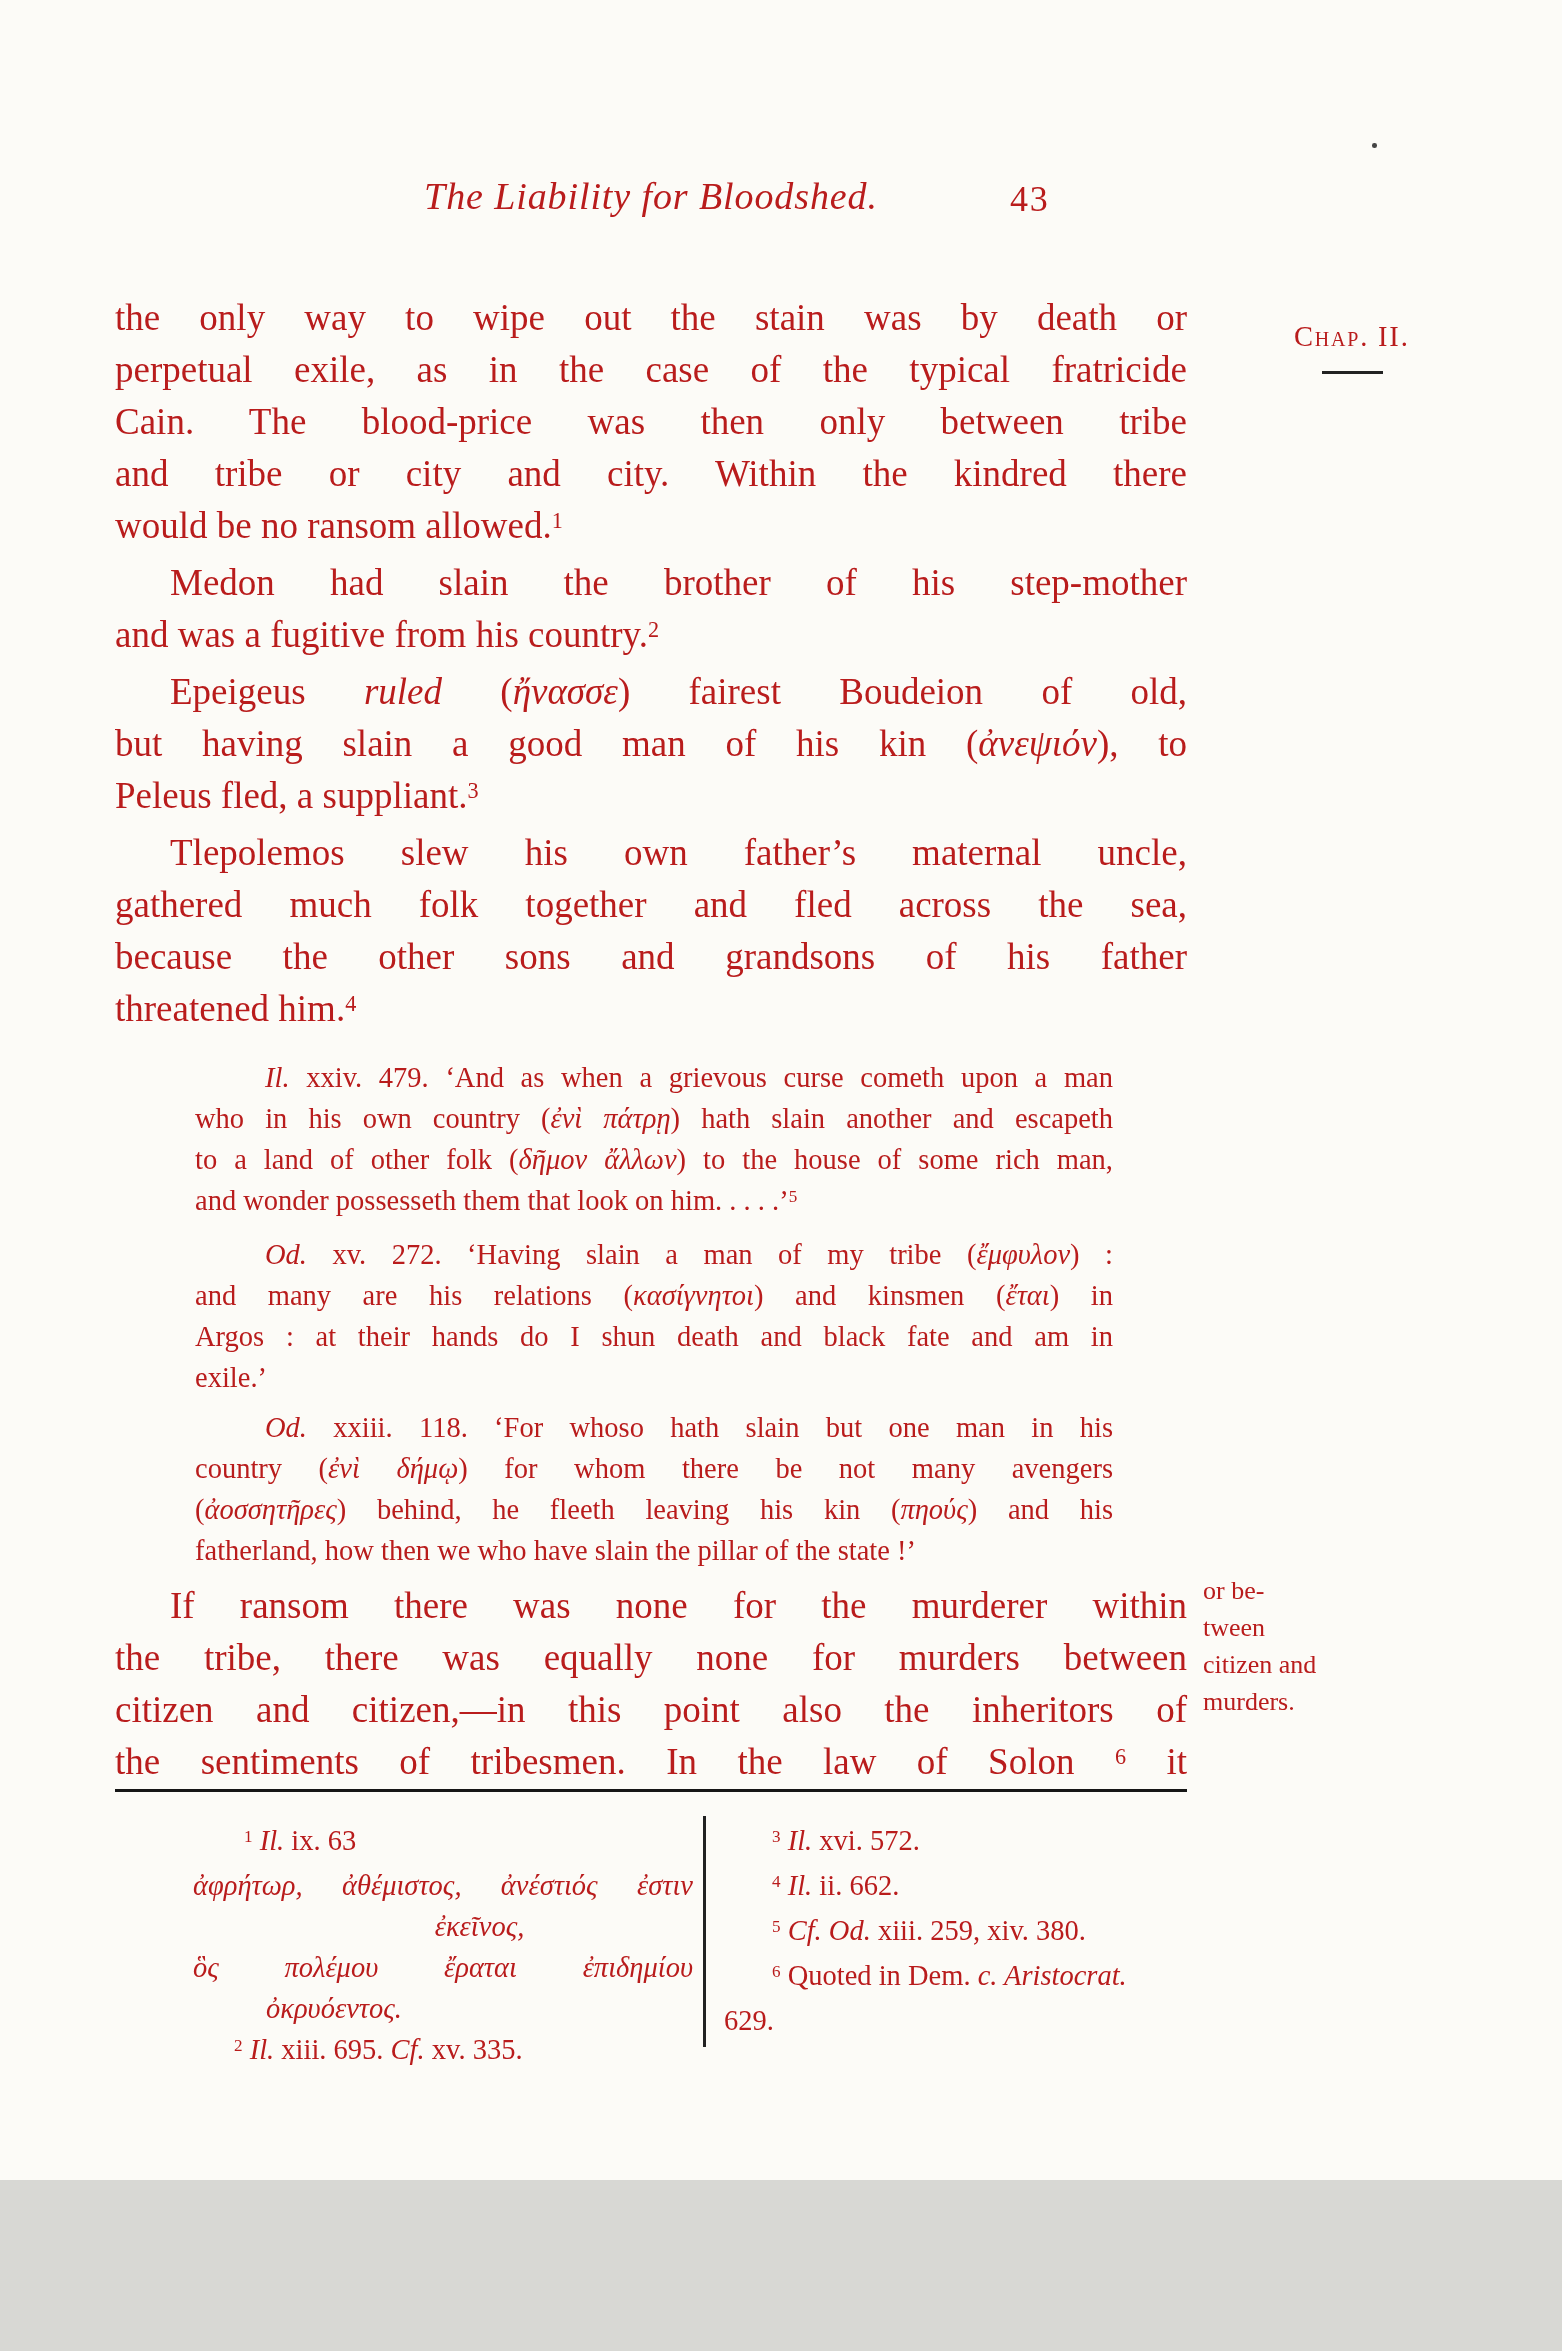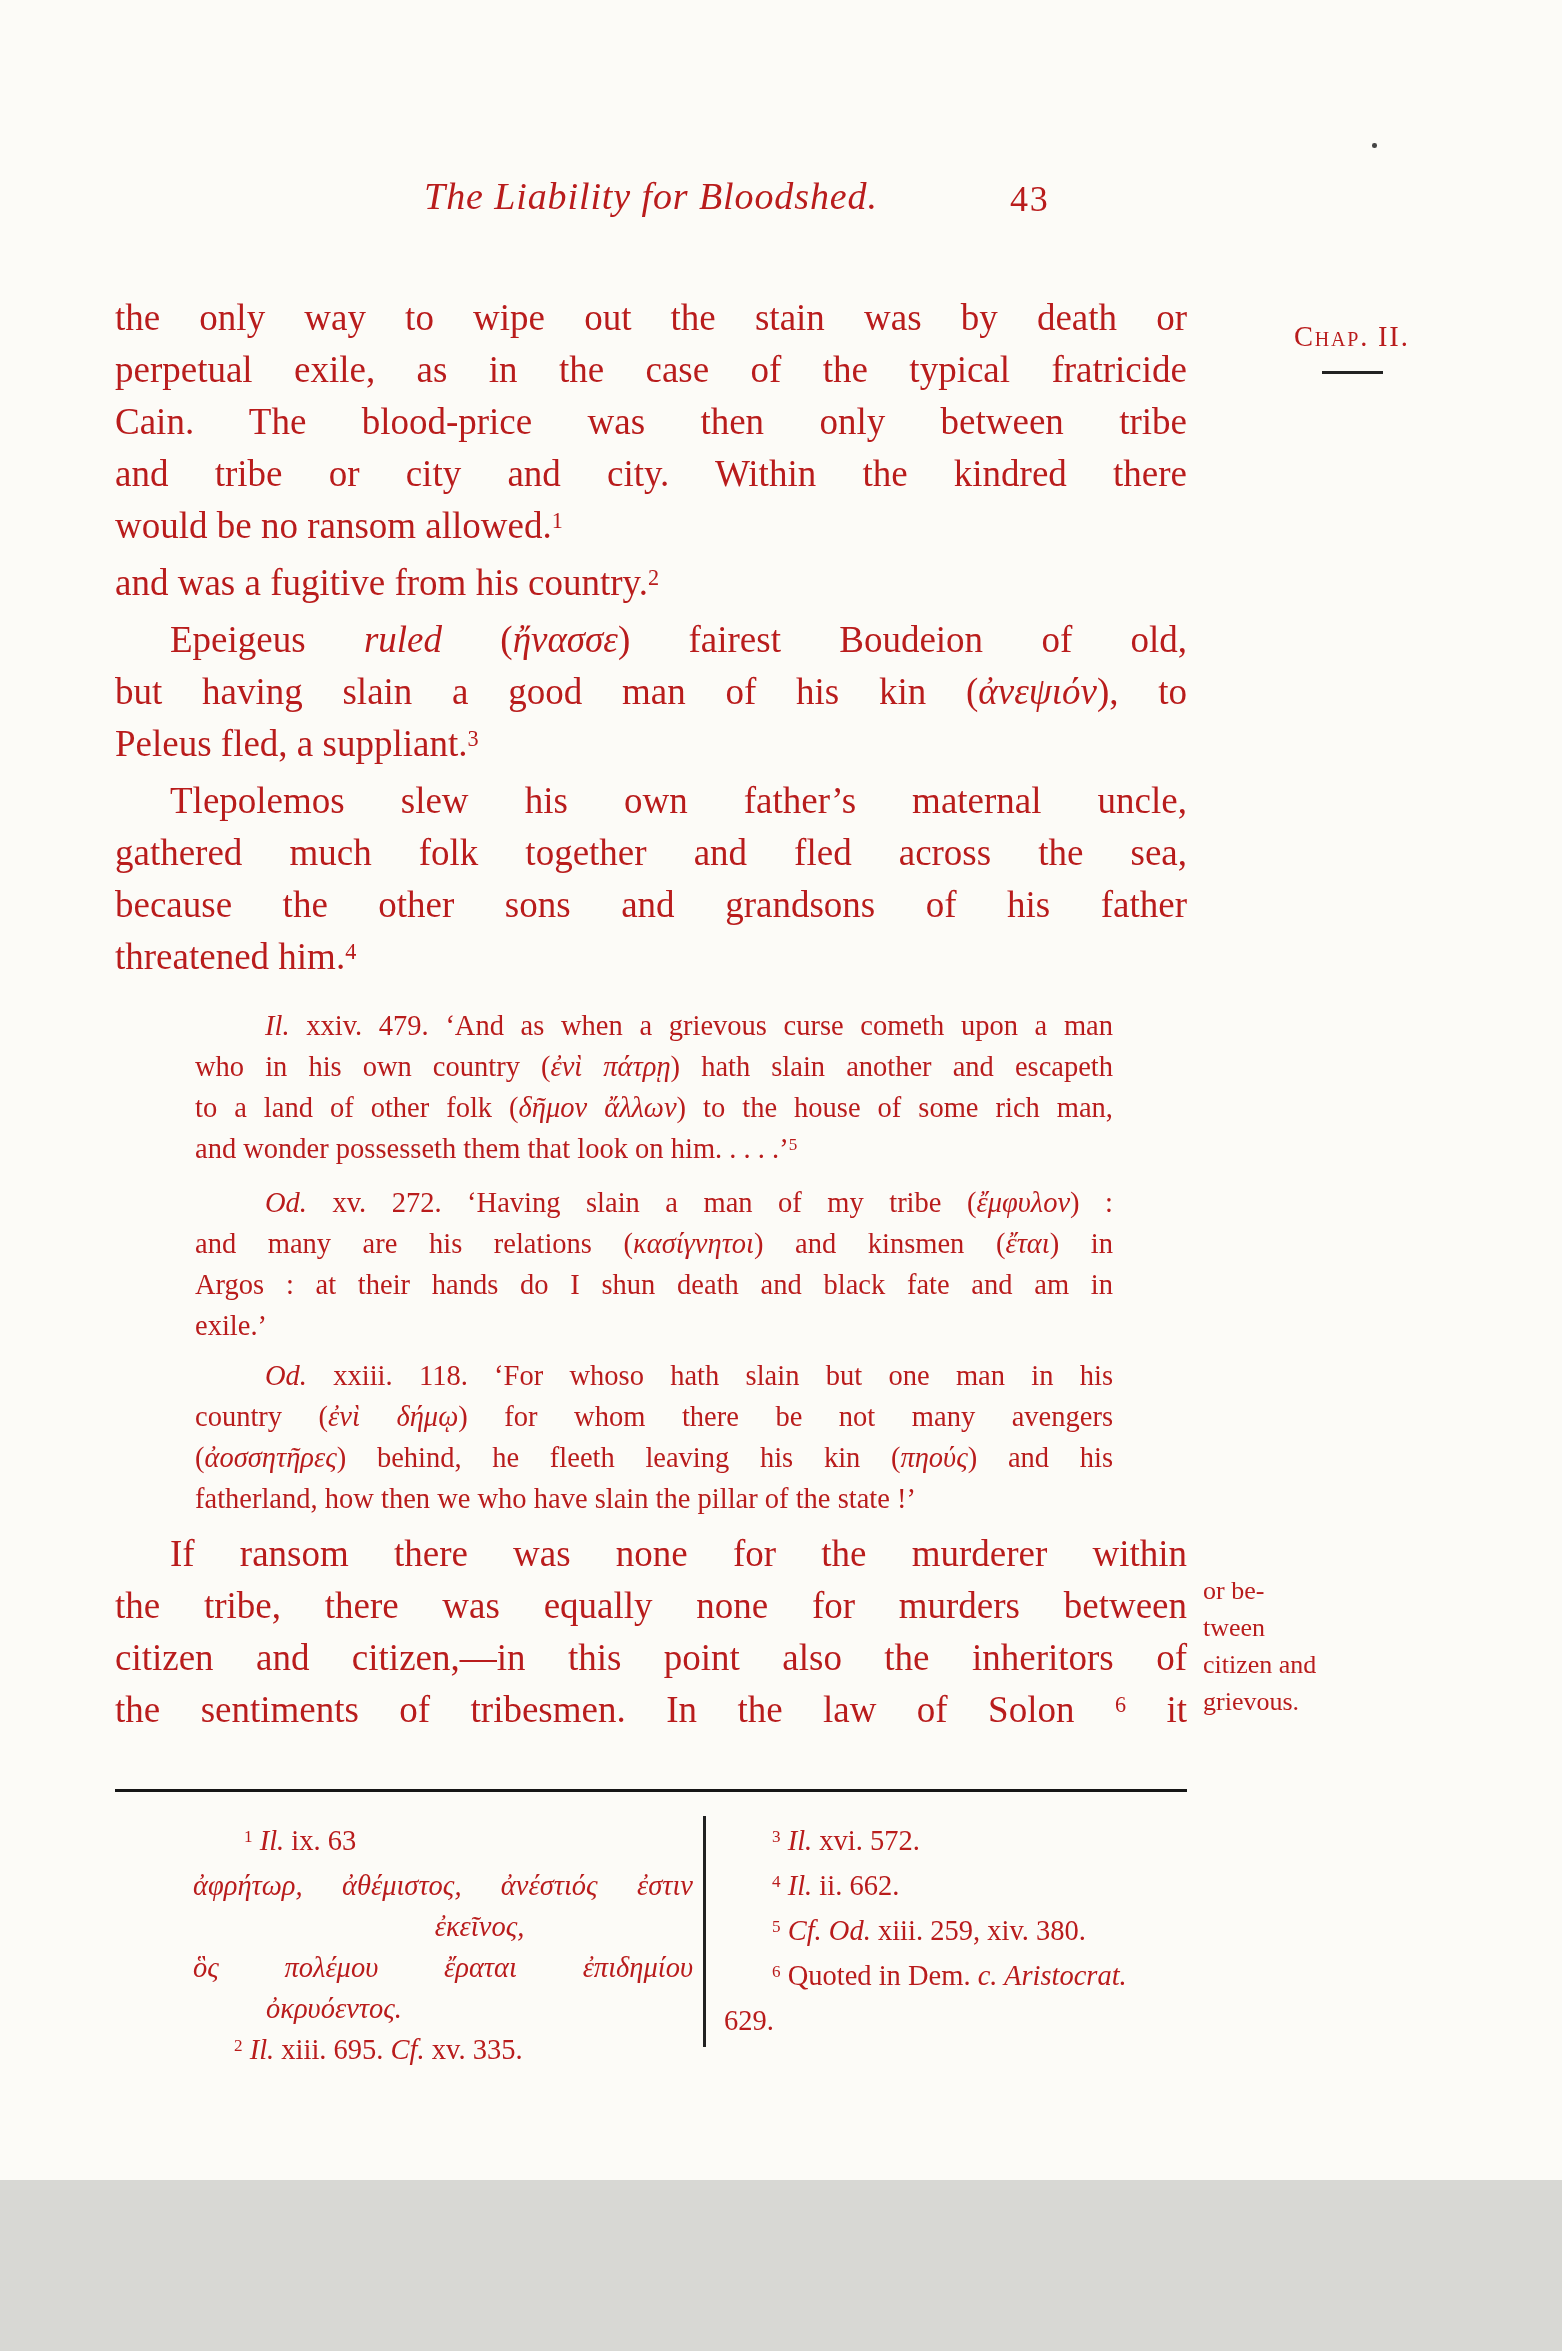--- a/index.html
+++ b/index.html
@@ -71,20 +71,21 @@
 
   <main class="col">
     <div class="para">
         <div class="line just">the only way to wipe out the stain was by death or</div>
         <div class="line just">perpetual exile, as in the case of the typical fratricide</div>
         <div class="line just">Cain.  The blood-price was then only between tribe</div>
         <div class="line just">and tribe or city and city.  Within the kindred there</div>
         <div class="line">would be no ransom allowed.<sup>1</sup></div>
       </div>
     <div class="para">
+        <div class="line just" style="padding-left: 55px;">Medon had slain the brother of his step-mother</div>
         <div class="line">and was a fugitive from his country.<sup>2</sup></div>
       </div>
     <div class="para">
         <div class="line just" style="padding-left: 55px;">Epeigeus <i>ruled</i> (<i>ἤνασσε</i>) fairest Boudeion of old,</div>
         <div class="line just">but having slain a good man of his kin (<i>ἀνεψιόν</i>), to</div>
         <div class="line">Peleus fled, a suppliant.<sup>3</sup></div>
       </div>
     <div class="para">
         <div class="line just" style="padding-left: 55px;">Tlepolemos slew his own father’s maternal uncle,</div>
         <div class="line just">gathered much folk together and fled across the sea,</div>
@@ -118,21 +119,21 @@
         <div class="line just">the tribe, there was equally none for murders between</div>
         <div class="line just">citizen and citizen,—in this point also the inheritors of</div>
         <div class="line just">the sentiments of tribesmen.  In the law of Solon <sup>6</sup> it</div>
       </div>
   </main>
 
   <aside class="sidenote">
       <div class="snline">or be-</div>
       <div class="snline">tween</div>
       <div class="snline">citizen and</div>
-      <div class="snline">grievous.</div>
+      <div class="snline">murders.</div>
     </aside>
 
   <div class="fn-rule"></div>
   <div class="fn-divider"></div>
 
   <div class="fn-left">
       <div class="line" style="padding-left: 51px;"><sup>1</sup> <i>Il.</i> ix. 63</div>
       <div class="line just"><i>ἀφρήτωρ, ἀθέμιστος, ἀνέστιός ἐστιν</i></div>
       <div class="line" style="padding-left: 73px; text-align: center;"><i>ἐκεῖνος,</i></div>
       <div class="line just"><i>ὃς πολέμου ἔραται ἐπιδημίου</i></div>

